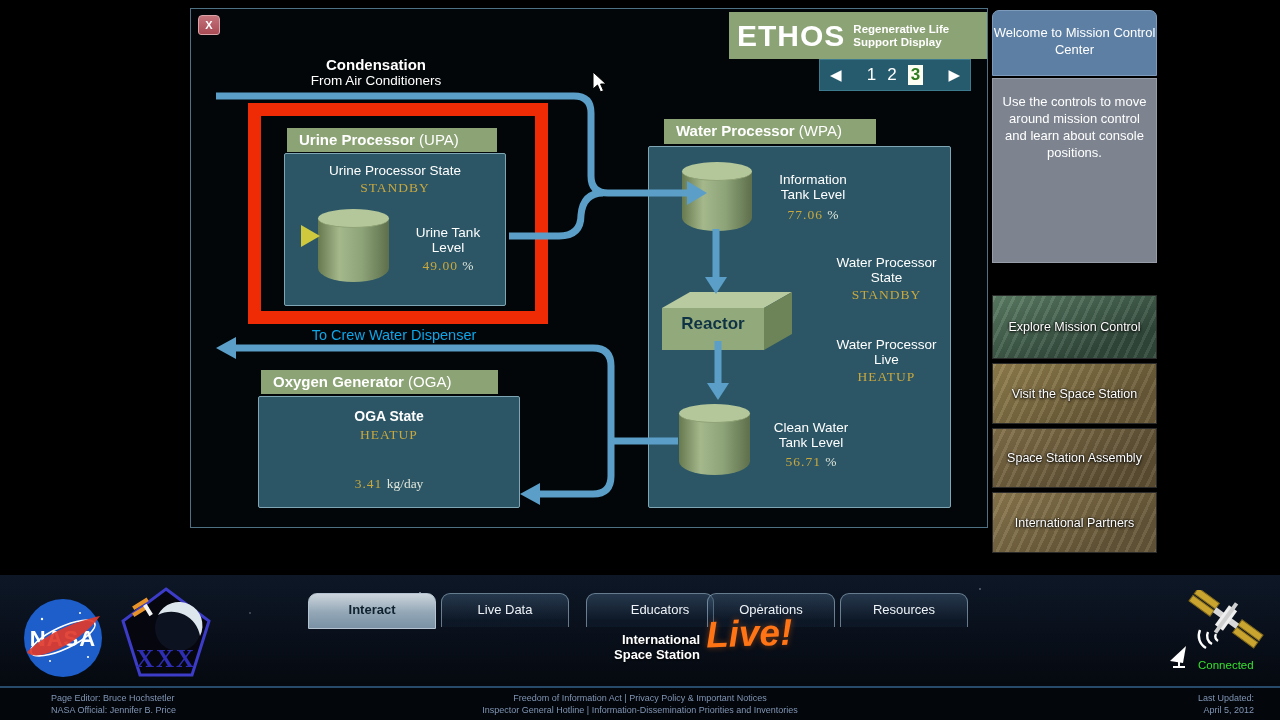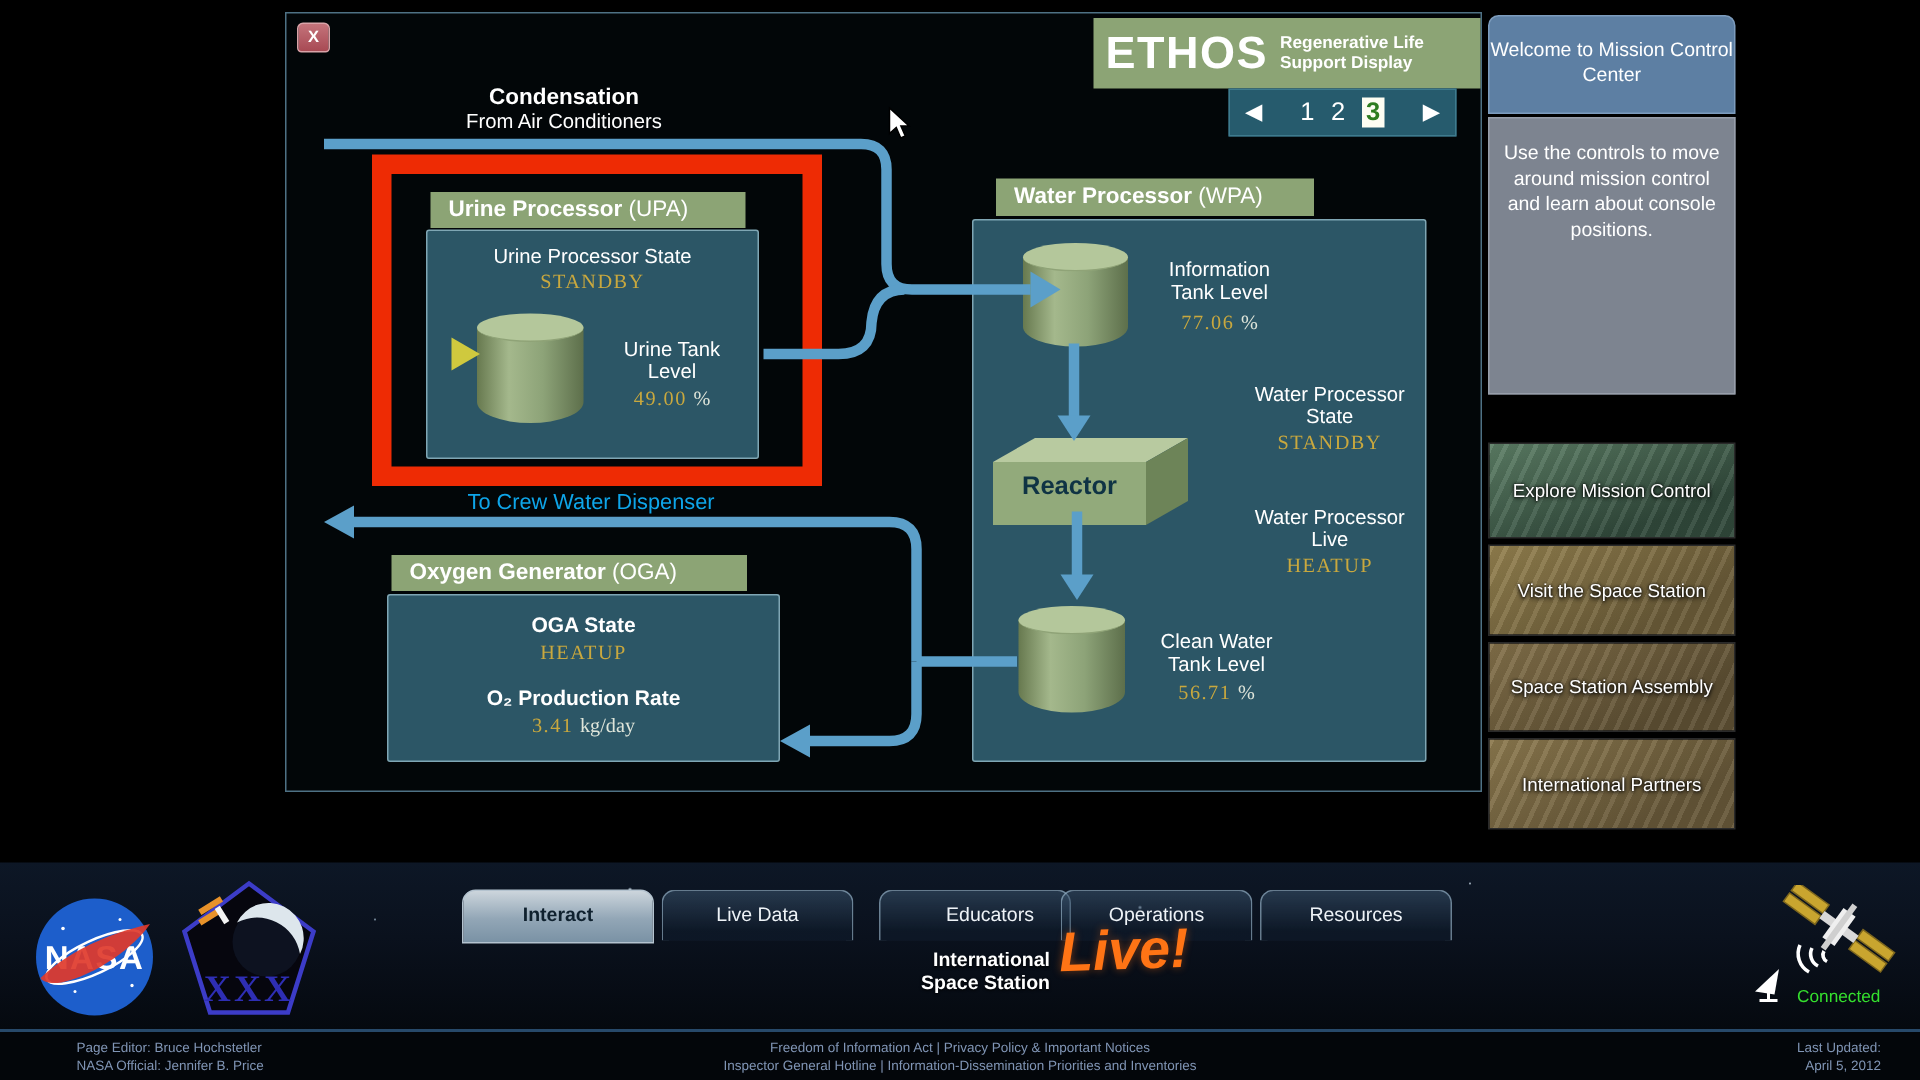--- a/index.html
+++ b/index.html
@@ -226,21 +226,20 @@
     <div class="reactor-label">Reactor</div>
 
     <div class="tocrew-label">To Crew Water Dispenser</div>
 
     <div class="ghead oga-head">
       <span>Oxygen Generator</span>&nbsp;<span class="abbr">(OGA)</span>
     </div>
     <div class="tpanel oga-panel">
       <div class="wlabel b" style="left:0;top:12px;width:100%;text-align:center;">OGA State</div>
       <div class="gval" style="left:0;top:30px;width:100%;">HEATUP</div>
-      <div class="wlabel b" style="left:0;top:61px;width:100%;">O₂ Production Rate</div>
       <div class="gval" style="left:0;top:79px;width:100%;">
         <span>3.41</span>
         <span class="unit">kg/day</span>
       </div>
     </div>
 
     <svg class="flow-svg" width="798" height="520" viewBox="0 0 798 520">
       <defs>
         <linearGradient id="yg" x1="0" y1="0" x2="1" y2="0">
           <stop offset="0" stop-color="#8b8728" stop-opacity="0.15"></stop>

